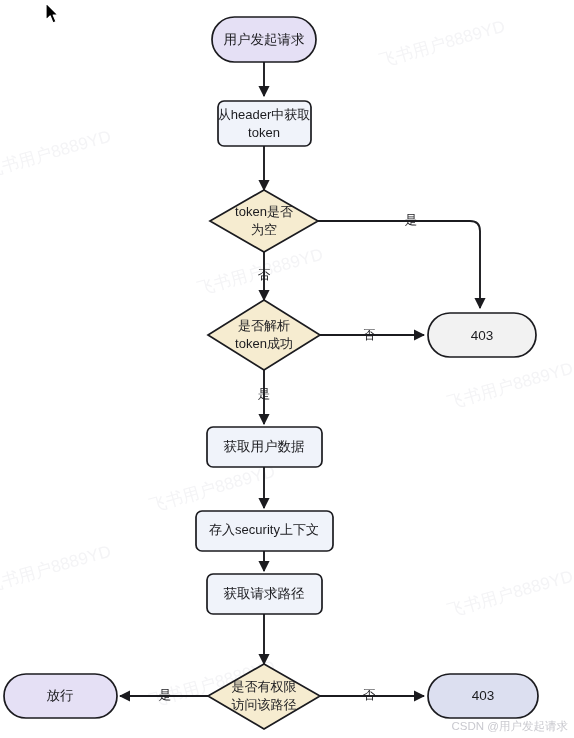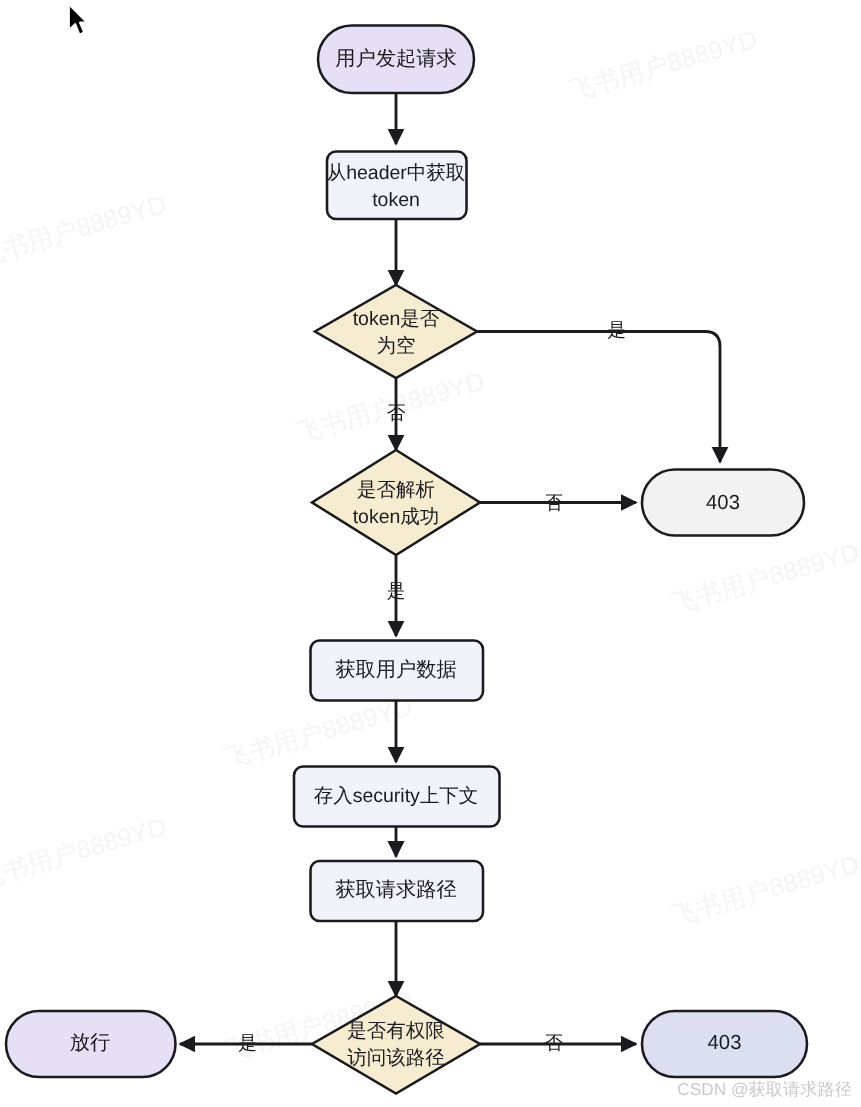--- a/index.html
+++ b/index.html
@@ -187,19 +187,19 @@
       <rect class="shape" x="4" y="674" width="113" height="44" rx="22" ry="22" fill="#e5e0f5"></rect>
       <text class="node-text" x="60" y="696">放行</text>
     </g>
 
     <g>
       <rect class="shape" x="428" y="674" width="110" height="44" rx="22" ry="22" fill="#dcdff0"></rect>
       <text class="node-text" x="483" y="696">403</text>
     </g>
   </svg>
 
-  <div class="csdn-wm">CSDN @获取请求路径</div>
+  <div class="csdn-wm">CSDN @用户发起请求</div>
 
   <svg class="cursor" viewBox="0 0 16 24">
     <path d="M2,1 L2,18 L6.2,14 L9,21 L12,19.6 L9.2,13 L14,13 Z" fill="#000000" stroke="#ffffff" stroke-width="1.2" stroke-linejoin="round"></path>
   </svg>
 
 </div>
 
 </body></html>

